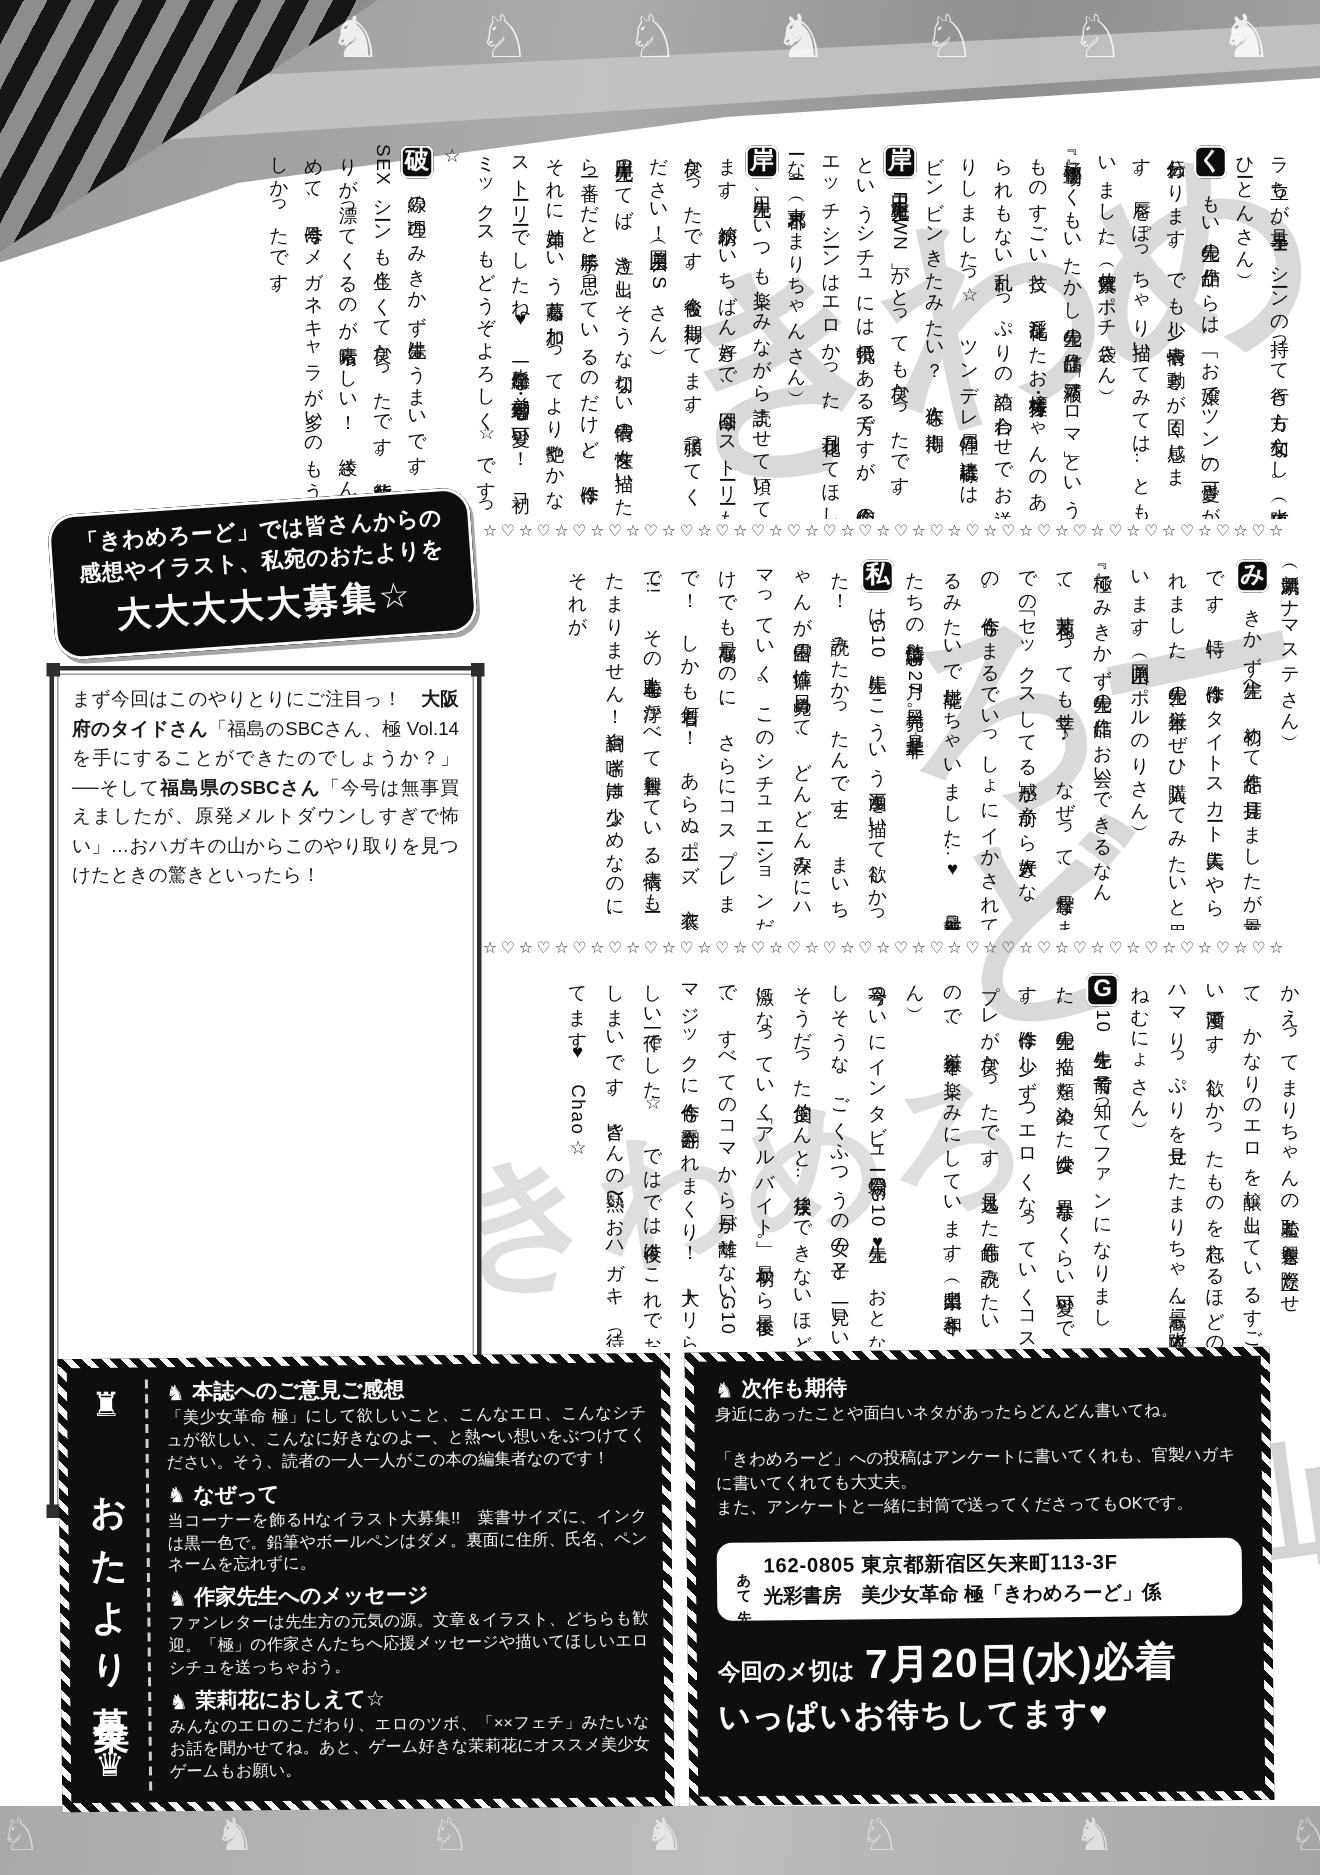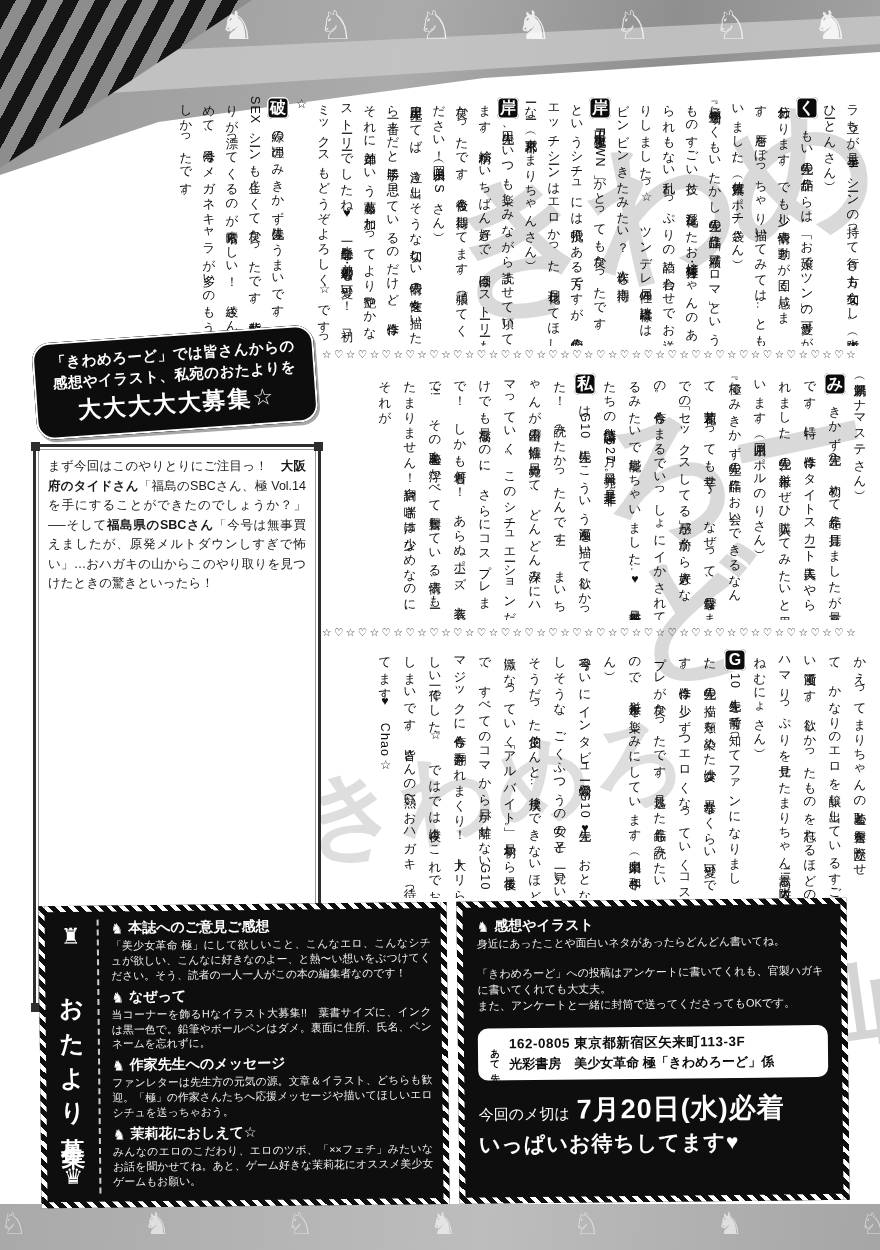--- a/index.html
+++ b/index.html
@@ -80,21 +80,21 @@
   .sec-body{ font-size:10.8px; line-height:1.38; color:#f0f0f0; margin-top:1px; text-align:justify; }
   .note{ font-size:11px; line-height:1.45; color:#f0f0f0; margin-top:10px; }
   .address-box{ background:#fff; color:#0d0d0d; border-radius:10px; margin-top:14px;
     padding:7px 10px; display:flex; align-items:center; gap:8px; }
   .addr-label{ writing-mode:vertical-rl; font-size:9.5px; font-weight:bold; letter-spacing:1px; }
   .addr-lines{ font-weight:bold; }
   .addr-line1{ font-size:13.5px; letter-spacing:.5px; }
   .addr-line2{ font-size:13px; margin-top:2px; }
   .deadline{ margin-top:12px; color:#fff; }
   .dl-row{ display:flex; align-items:baseline; gap:7px; }
-  .dl-prefix{ font-size:15px; font-weight:normal;margin-top:12px; }
+  .dl-prefix{ font-size:15px; font-weight:bold;margin-top:12px; }
   .dl-date{ font-size:27px; font-weight:bold; letter-spacing:1px; }
   .dl-line2{ font-size:21px; font-weight:bold; margin-top:2px; letter-spacing:1px; }
 </style>
 </head>
 <body>
 
 <div class="watermark wm1">きわめ</div>
 <div class="watermark wm2">ろーど</div>
 <div class="watermark wm3">きわめろ</div>
 <div class="watermark wm4">仙</div>
@@ -182,21 +182,21 @@
             <span>茉莉花におしえて☆</span>
           </div>
         <div class="sec-body">みんなのエロのこだわり、エロのツボ、「××フェチ」みたいなお話を聞かせてね。あと、ゲーム好きな茉莉花にオススメ美少女ゲームもお願い。</div>
       </div>
     </div>
   </div>
   <div class="panel panel-right">
     <div class="sec">
       <div class="sec-title">
           <span class="sicon">♞</span>
-          <span>感想やイラスト</span>
+          <span>次作も期待</span>
         </div>
       <div class="sec-body">身近にあったことや面白いネタがあったらどんどん書いてね。</div>
     </div>
     <div class="note">
       <div>「きわめろーど」への投稿はアンケートに書いてくれも、官製ハガキに書いてくれても大丈夫。</div>
       <div>また、アンケートと一緒に封筒で送ってくださってもOKです。</div>
     </div>
     <div class="address-box">
       <span class="addr-label">あて先</span>
       <span class="addr-lines">

